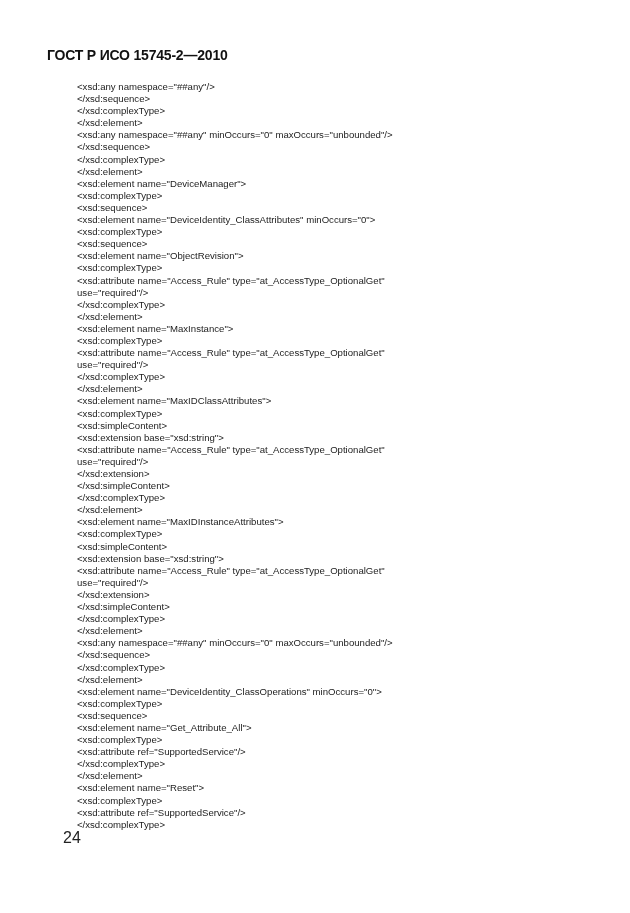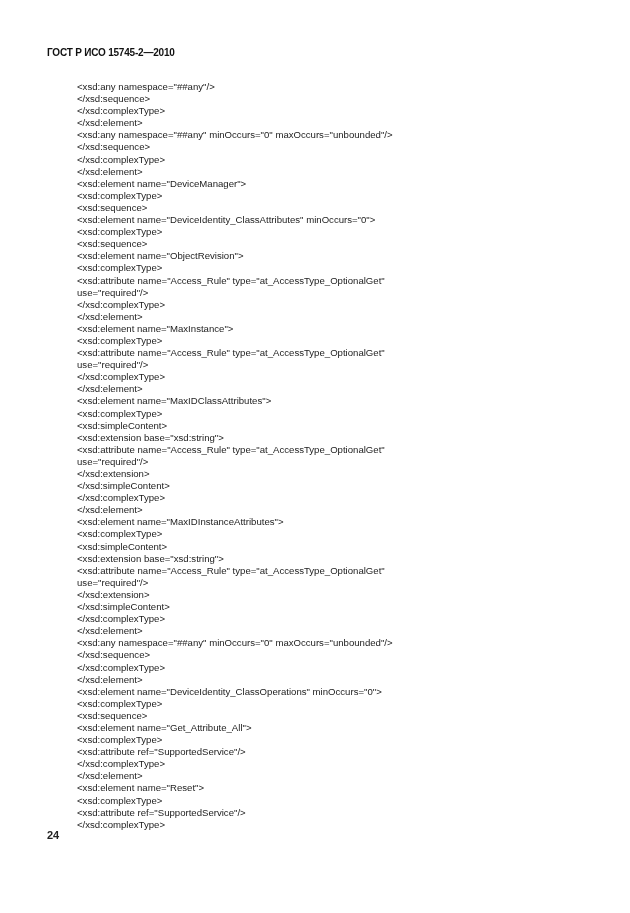--- a/index.html
+++ b/index.html
@@ -1,20 +1,20 @@
 <!DOCTYPE html>
 <html><head>
   <meta charset="utf-8">
   <style>
     html, body { margin: 0; padding: 0; background: #ffffff; }
     body { width: 630px; height: 913px; position: relative; overflow: hidden; font-family: "Liberation Sans", sans-serif; color: #1a1a1a; }
-    .header { position: absolute; left: 47px; top: 47px; font-size: 10px; font-weight: bold; letter-spacing: -0.2px; color: #111; }
+    .header { position: absolute; left: 47px; top: 47px; font-size: 14px; font-weight: bold; letter-spacing: -0.2px; color: #111; }
     .code { position: absolute; left: 77px; top: 81px; margin: 0; padding: 0; list-style: none; }
     .code li { font-size: 9.6px; line-height: 12.1px; height: 12.1px; white-space: pre; color: #1c1c1c; }
-    .page-number { position: absolute; left: 47px; top: 829px; font-size: 11px; color: #222; font-weight: bold; }
+    .page-number { position: absolute; left: 63px; top: 829px; font-size: 16px; color: #222; }
   </style>
 </head>
 <body>
 
 <div class="header">ГОСТ Р ИСО 15745-2—2010</div>
 
 <ul class="code" id="code-listing">
     <li>&lt;xsd:any namespace="##any"/&gt;</li>
     <li>&lt;/xsd:sequence&gt;</li>
     <li>&lt;/xsd:complexType&gt;</li>

